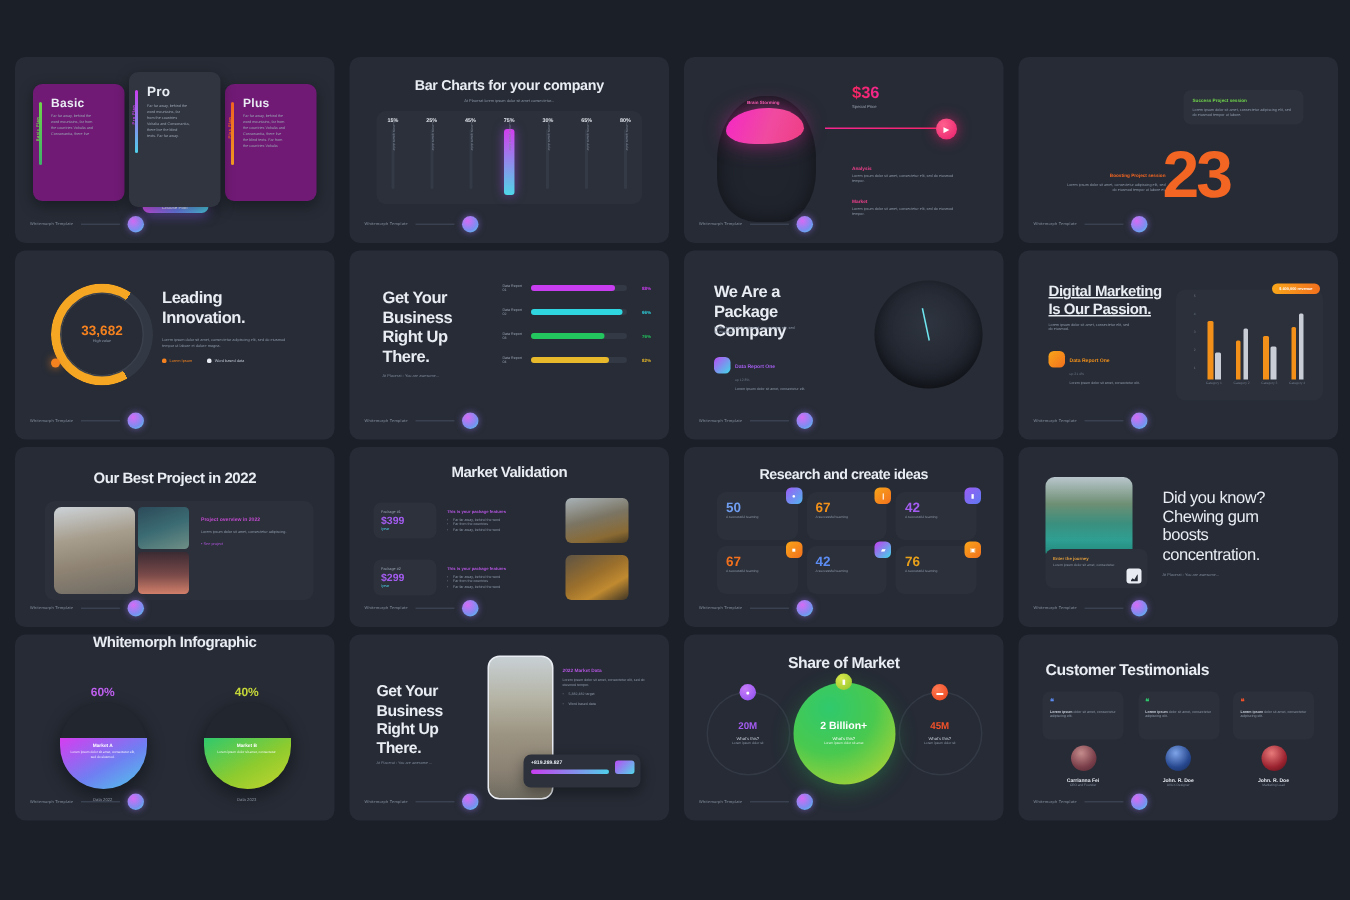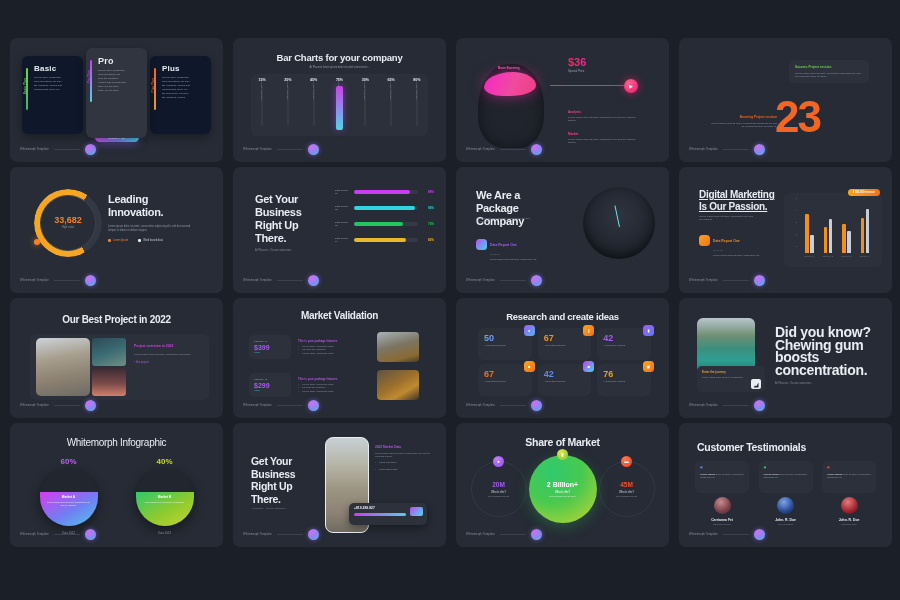--- a/index.html
+++ b/index.html
@@ -32,21 +32,21 @@
   .f-dot {
     width:11px; height:11px; border-radius:50%;
     background:radial-gradient(circle at 35% 30%, #d56cf5, #7b8ef0 60%, #4fd6e8);
     box-shadow:0 0 5px rgba(150,110,240,.6);
   }
   .f-line { width:26px; height:1px; background:#3a4150; }
 
   
   .pr-wrap { position:absolute; inset:10px 12px 26px 12px; display:flex; justify-content:center; align-items:flex-start; gap:3px; padding-top:8px;}
   .pr-card {
-    width:62px; border-radius:6px; background:#0f172a;
+    width:62px; border-radius:6px; background:#701a75;
     padding:8px 6px 8px 12px; position:relative; height:78px;
     box-shadow:0 3px 9px rgba(0,0,0,.35);
   }
   .pr-card.mid { height:90px; margin-top:-8px; background:#30353f; z-index:3;}
   .pr-title { font-size:8px; font-weight:700; letter-spacing:.2px; }
   .pr-title.mid { font-size:9px; }
   .pr-feat { margin-top:4px; }
   .pr-feat div { font-size:2.5px; color:#9aa3b2; line-height:2.6px; margin-bottom:1.4px; }
   .pr-side {
     position:absolute; left:4px; top:12px; width:2px; height:42px; border-radius:2px;
@@ -202,25 +202,25 @@
   
   .s12-img { position:absolute; left:18px; top:20px; width:58px; height:56px; border-radius:6px;
     background:linear-gradient(180deg,#b9c6cc 0%,#6e8f74 32%,#3b8f7e 55%,#2e9f92 75%,#1f7c73 100%);}
   .s12-card { position:absolute; left:18px; top:68px; width:68px; height:26px; background:#2b303a; border-radius:5px; padding:4px 5px;}
   .s12-h { font-size:2.9px; font-weight:700; color:#e09c3c;}
   .s12-p { font-size:2.3px; color:#8d97a8; line-height:3px; margin-top:2px;}
   .s12-badge { position:absolute; right:4px; bottom:3px; width:10px; height:10px; border-radius:2px; background:#e9edf3;
      display:flex; align-items:flex-end; justify-content:center; padding-bottom:1.5px;}
   .s12-badge i { display:block; width:5px; height:5px; background:#262b35; clip-path:polygon(0 100%,30% 60%,55% 75%,100% 0,100% 100%);}
   .s12-r { position:absolute; left:96px; top:28px; width:96px;}
-  .s12-title { font-size:14px; font-weight:700; line-height:12.5px; letter-spacing:-.3px;}
+  .s12-title { font-size:11px; font-weight:400; line-height:12.5px; letter-spacing:-.3px;}
   .s12-sub { font-size:2.6px; color:#7e8799; margin-top:6px;}
 
   
-  .s13-title { text-align:center; font-size:10px; font-weight:400; margin-top:14px; letter-spacing:-.3px;}
+  .s13-title { text-align:center; font-size:10px; font-weight:700; letter-spacing:-.3px;}
   .s13-wrap { position:absolute; left:0; right:0; top:34px; display:flex; justify-content:center; gap:34px;}
   .s13-col { width:62px; text-align:center; position:relative;}
   .s13-pct { font-size:8px; font-weight:700; margin-bottom:2px;}
   .s13-circ { width:58px; height:58px; border-radius:50%; margin:0 auto; position:relative; background:#22262f; box-shadow:0 4px 12px rgba(0,0,0,.45);}
   .s13-half { position:absolute; left:0; right:0; bottom:0; height:58%; border-radius:0 0 58px 58px; padding-top:3px;}
   .s13-mt { font-size:3.2px; font-weight:700; color:#fff;}
   .s13-mp { font-size:2.2px; color:rgba(255,255,255,.85); line-height:2.9px; margin-top:2px; padding:0 7px;}
   .s13-cap { font-size:2.8px; color:#9aa3b2; margin-top:5px;}
 
   

